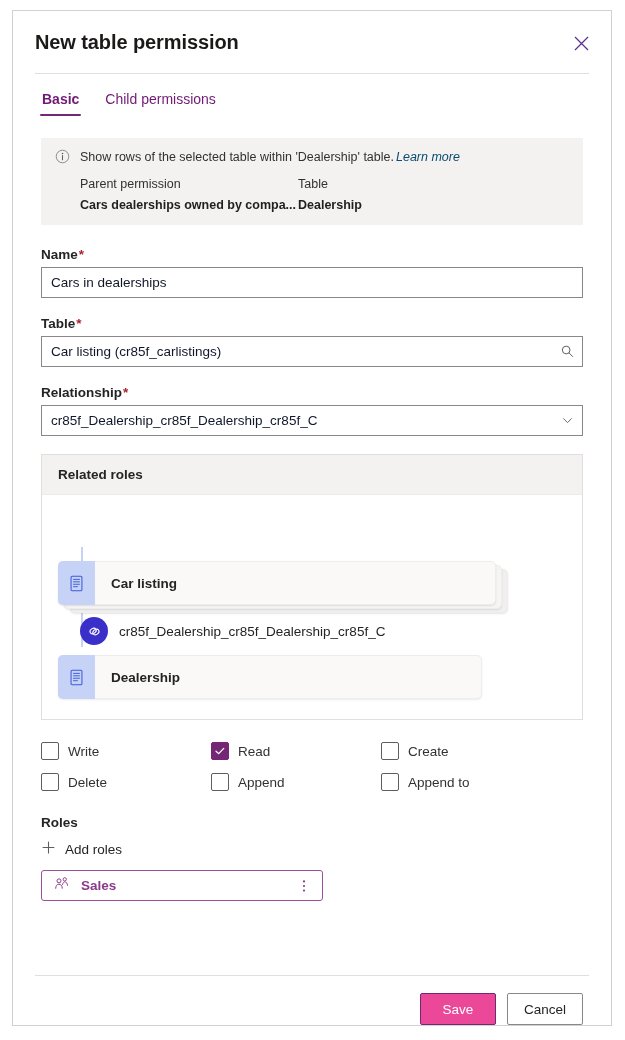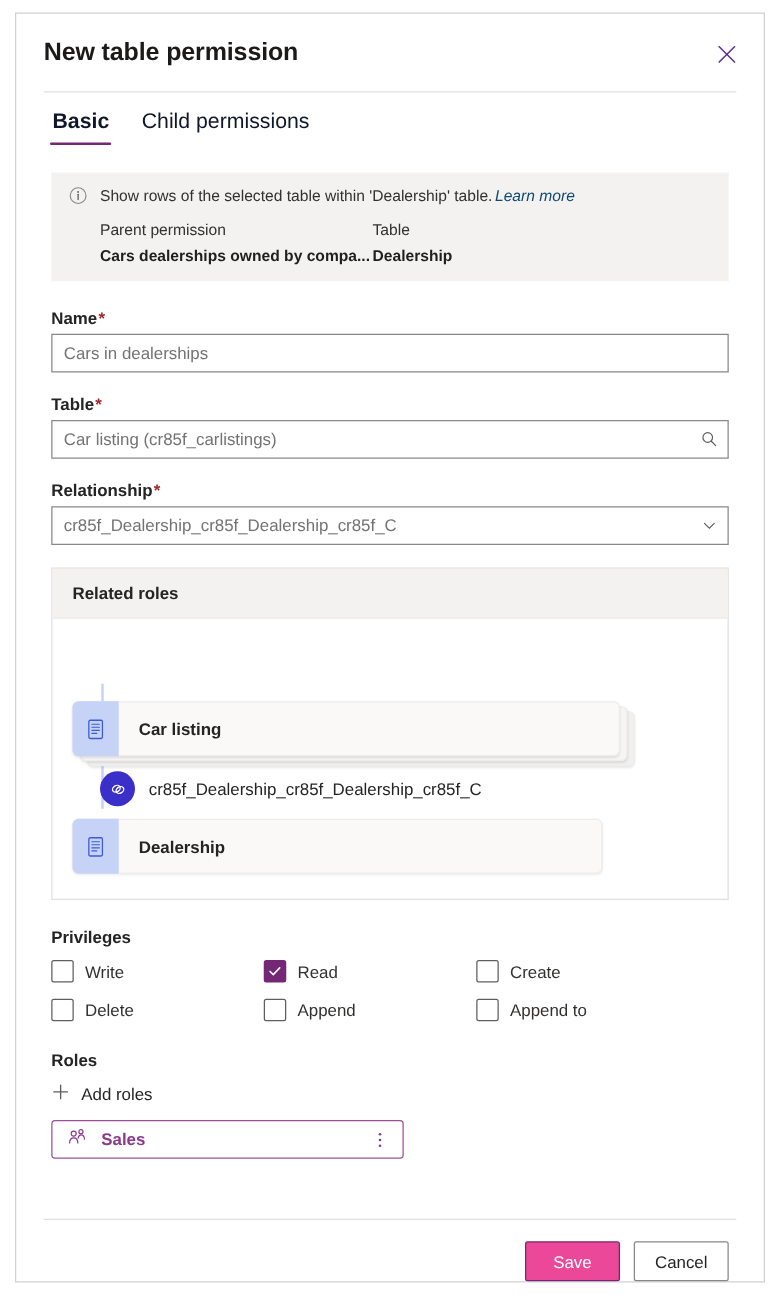--- a/index.html
+++ b/index.html
@@ -56,22 +56,22 @@
   .tabs {
     flex: 0 0 auto;
     display: flex;
     align-items: flex-end;
     gap: 22px;
     padding: 14px 22px 0 27px;
     height: 42px;
   }
   .tab {
     position: relative;
-    font-size: 17px;
-    color: #0f172a;
+    font-size: 14px;
+    color: #701a75;
     padding: 0 2px 9px 2px;
     cursor: pointer;
     white-space: nowrap;
   }
   .tab.active { font-weight: 600; }
   .tab.active::after {
     content: "";
     position: absolute;
     left: 0; right: 0; bottom: 0;
     height: 2px;
@@ -137,21 +137,21 @@
     display: flex;
     align-items: center;
   }
   .input-wrap input {
     flex: 1 1 auto;
     border: none;
     outline: none;
     background: transparent;
     font-family: "Liberation Sans", sans-serif;
     font-size: 13.5px;
-    color: #737373;
+    color: #0f172a;
     padding: 0 8px 0 9px;
     height: 100%;
     width: 100%;
   }
   .input-affix {
     flex: 0 0 auto;
     width: 30px;
     height: 100%;
     display: flex;
     align-items: center;
@@ -512,21 +512,20 @@
                 <path d="M4.8 4.6 H11.2 M4.8 7.2 H11.2 M4.8 9.8 H11.2 M4.8 12.4 H9" stroke="#3b5bd9" stroke-width="1" stroke-linecap="round"></path>
               </svg>
             </div>
             <div class="node-label">Dealership</div>
           </div>
         </div>
       </div>
     </div>
 
     <div>
-      <div class="section-label">Privileges</div>
       <div class="priv-grid">
         <div class="cb-item">
           <span class="cb-box"></span>
           <span>Write</span>
         </div>
         <div class="cb-item checked">
           <span class="cb-box">
             <svg width="12" height="12" viewBox="0 0 14 14">
                 <path d="M2.4 7.2 L5.4 10.1 L11.4 3.9" stroke="#ffffff" stroke-width="1.5" fill="none" stroke-linecap="round" stroke-linejoin="round"></path>
               </svg>

